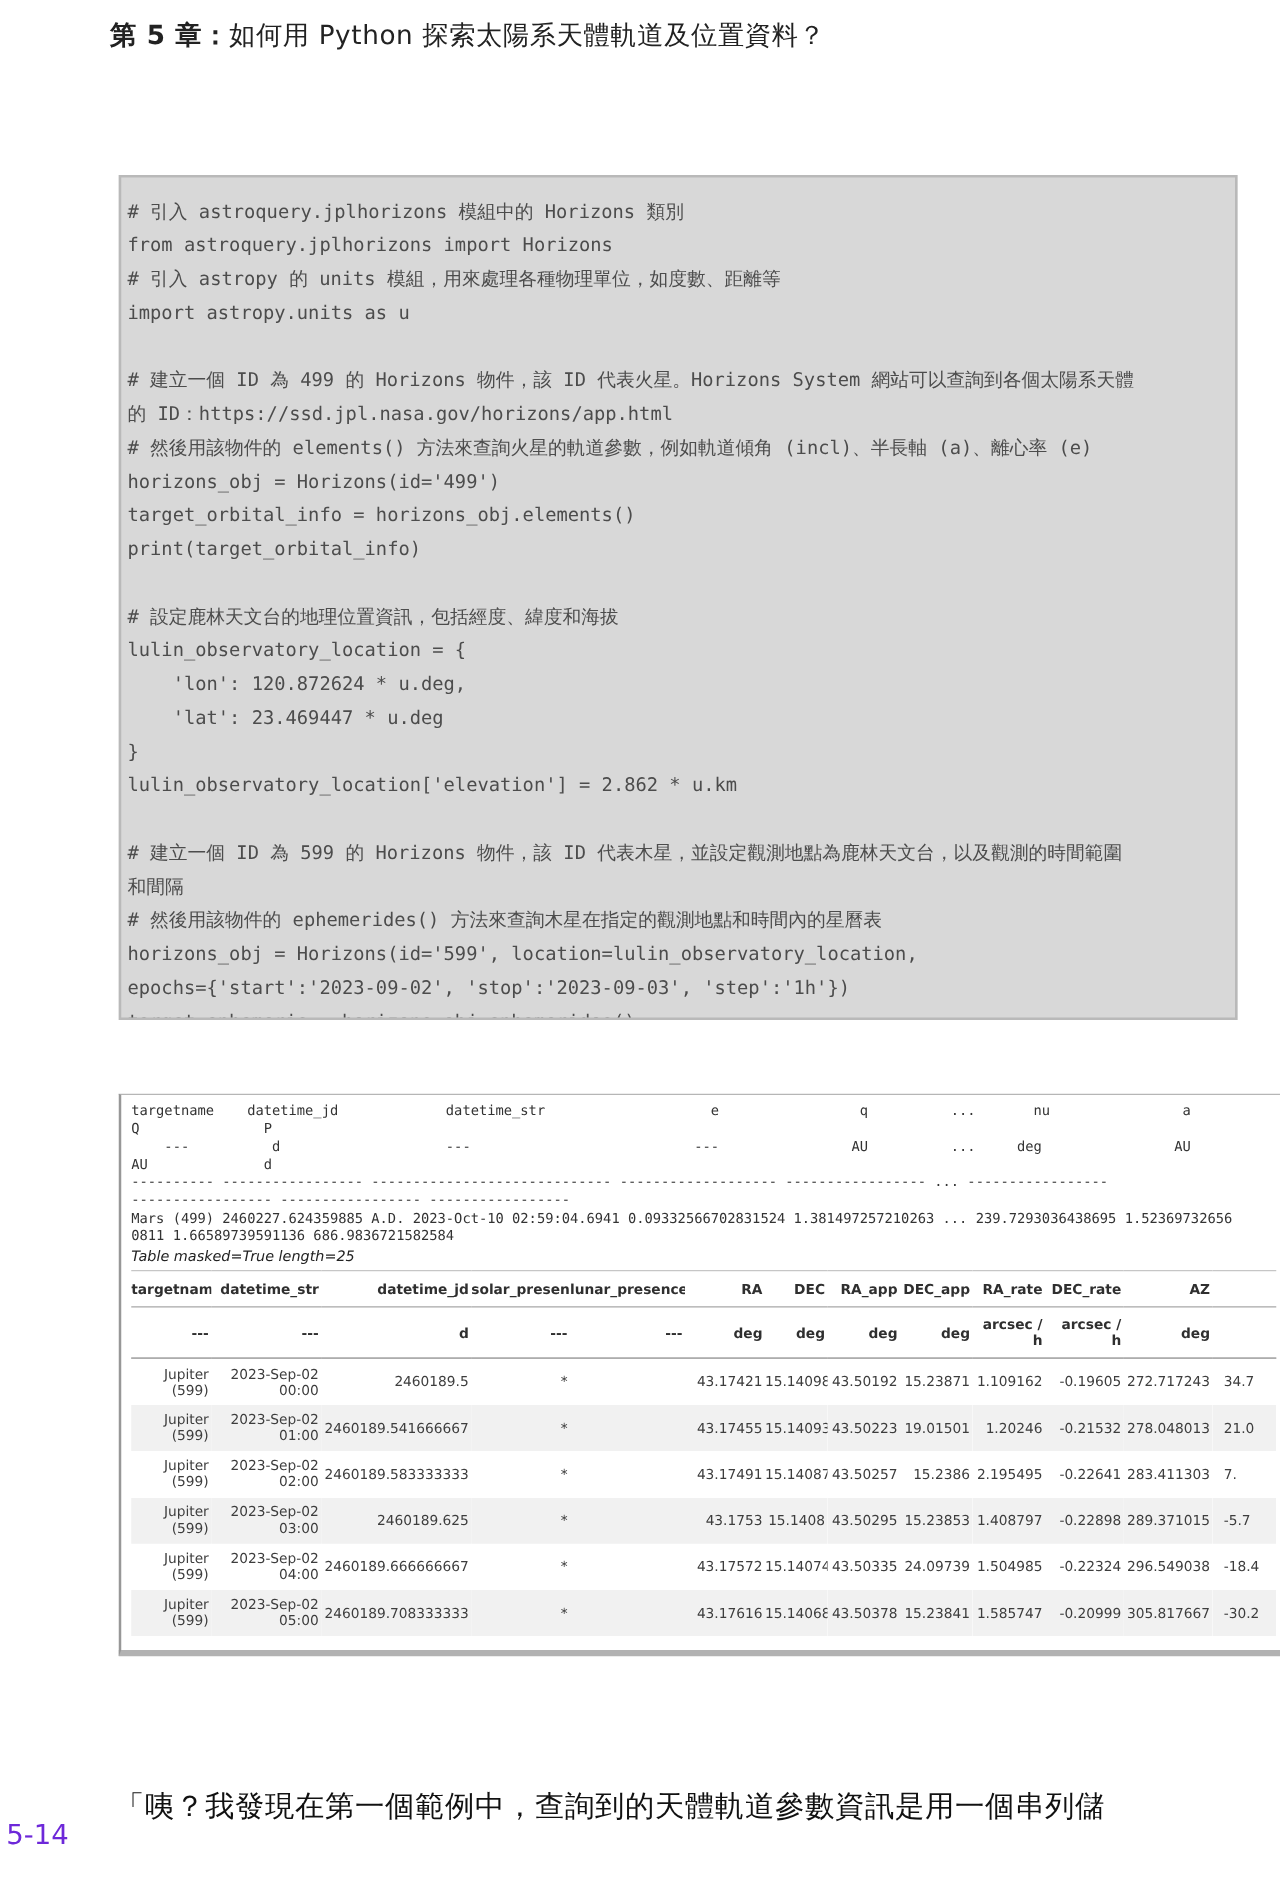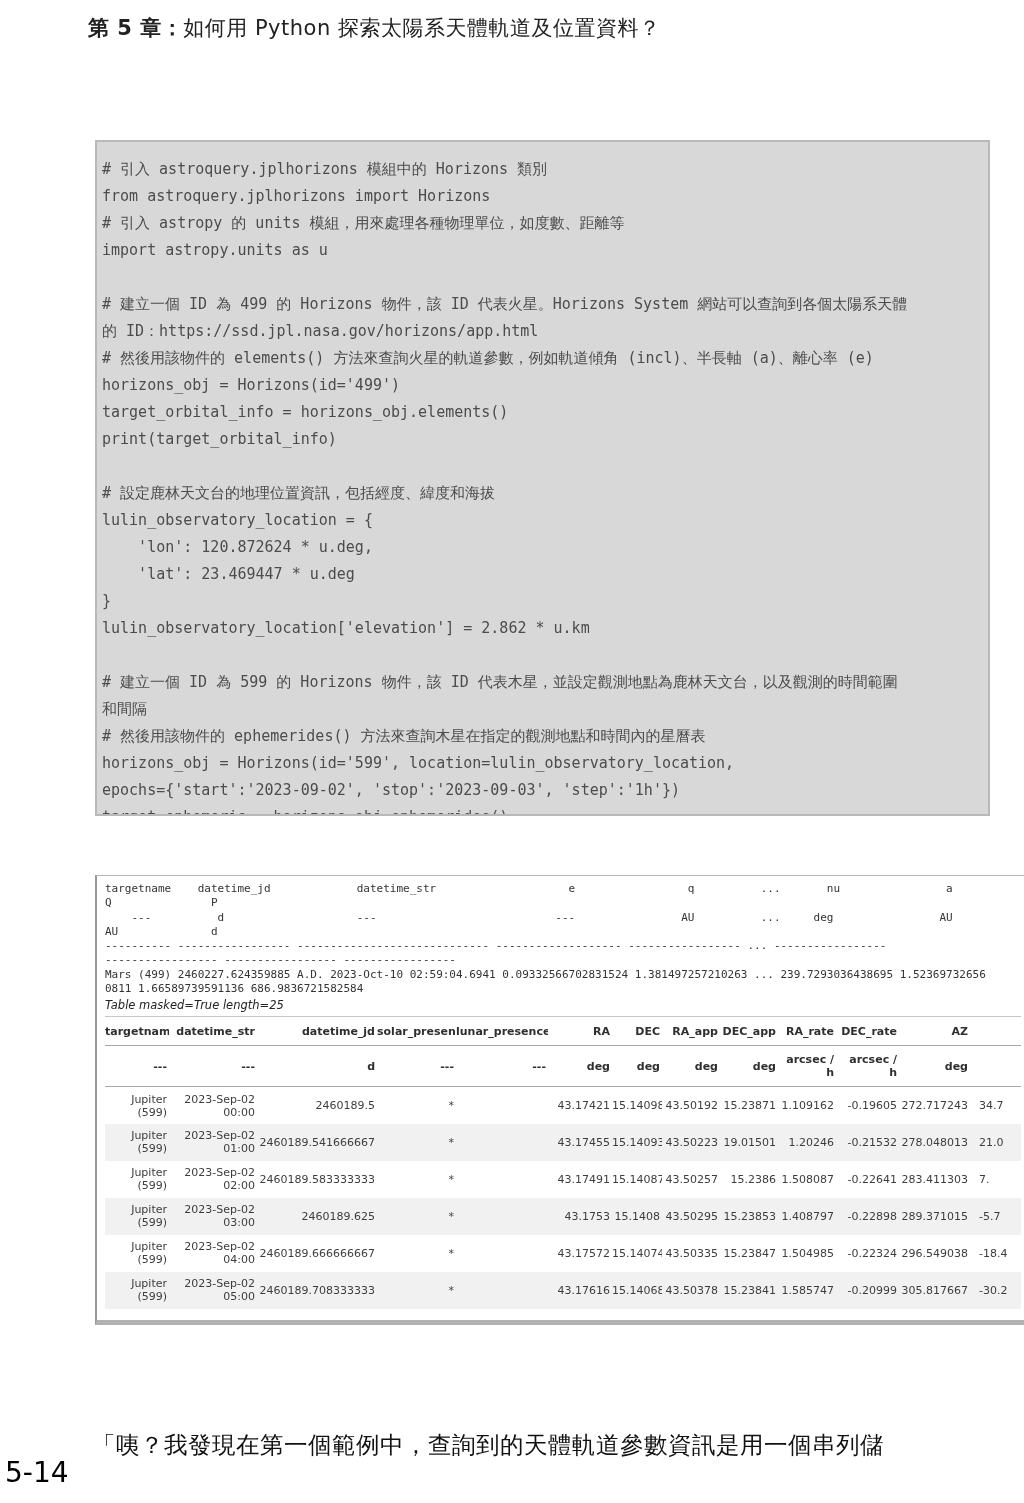--- a/index.html
+++ b/index.html
@@ -53,21 +53,21 @@
   table.eph th:nth-child(9), table.eph td:nth-child(9){width:56px;}
   table.eph th:nth-child(10), table.eph td:nth-child(10){width:56px;}
   table.eph th:nth-child(11), table.eph td:nth-child(11){width:61px;}
   table.eph th:nth-child(12), table.eph td:nth-child(12){width:69px;}
   table.eph th:nth-child(13), table.eph td:nth-child(13){width:40px;text-align:left;padding-left:9px;}
   .quote{
     position:absolute;left:92px;top:1429px;width:915px;
     font-family:"DejaVu Serif","Liberation Serif",serif;
     font-size:23.5px;color:#111;letter-spacing:0.5px;
   }
-  .pagenum{position:absolute;left:5px;top:1456px;font-size:28px;color:#000000;}
+  .pagenum{position:absolute;left:5px;top:1456px;font-size:22px;color:#6d28d9;}
 </style>
 </head>
 <body>
 
 <div class="page">
   <div class="title"><span class="bold">第 5 章：</span><span>如何用 Python 探索太陽系天體軌道及位置資料？</span></div>
 
   <pre class="code"># 引入 astroquery.jplhorizons 模組中的 Horizons 類別
 from astroquery.jplhorizons import Horizons
 # 引入 astropy 的 units 模組，用來處理各種物理單位，如度數、距離等
@@ -180,21 +180,21 @@
 (599)</td>
             <td>2023-Sep-02
 02:00</td>
             <td>2460189.583333333</td>
             <td>*</td>
             <td></td>
             <td>43.17491</td>
             <td>15.14087</td>
             <td>43.50257</td>
             <td>15.2386</td>
-            <td>1.508087</td>
+            <td>2.195495</td>
             <td>-0.22641</td>
             <td>283.411303</td>
             <td>7.</td>
           </tr>
           <tr>
             <td>Jupiter
 (599)</td>
             <td>2023-Sep-02
 03:00</td>
             <td>2460189.625</td>
@@ -213,21 +213,21 @@
             <td>Jupiter
 (599)</td>
             <td>2023-Sep-02
 04:00</td>
             <td>2460189.666666667</td>
             <td>*</td>
             <td></td>
             <td>43.17572</td>
             <td>15.14074</td>
             <td>43.50335</td>
-            <td>15.23847</td>
+            <td>24.09739</td>
             <td>1.504985</td>
             <td>-0.22324</td>
             <td>296.549038</td>
             <td>-18.4</td>
           </tr>
           <tr>
             <td>Jupiter
 (599)</td>
             <td>2023-Sep-02
 05:00</td>

